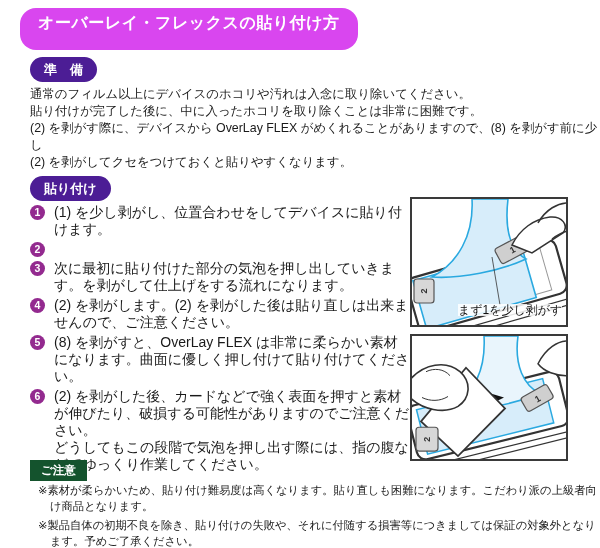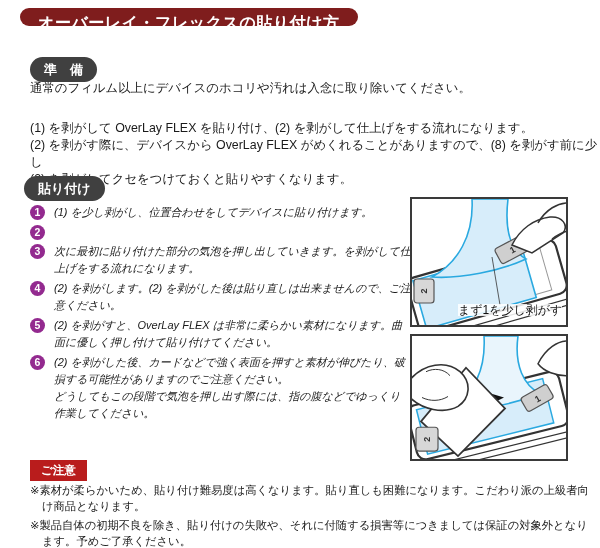--- a/index.html
+++ b/index.html
@@ -2,80 +2,80 @@
 <html><head>
 <meta charset="utf-8">
 <style>
   html,body{margin:0;padding:0;background:#fff;}
   .page{
     position:relative;width:600px;height:548px;background:#ffffff;
     font-family:"Liberation Sans","DejaVu Sans",sans-serif;color:#1a1a1a;overflow:hidden;
   }
   
   .title-pill{
-    position:absolute;left:20px;top:8px;height:18px;line-height:30px;
-    background:#7f1d1d;color:#fff;font-weight:bold;font-size:16px;
+    position:absolute;left:20px;top:8px;height:42px;line-height:30px;
+    background:#d946ef;color:#fff;font-weight:bold;font-size:16px;
     padding:0 18px;border-radius:16px;letter-spacing:.5px;white-space:nowrap;
   }
   
   .badge{
-    position:absolute;background:#404040;color:#fff;font-weight:bold;
+    position:absolute;background:#4c1d95;color:#fff;font-weight:bold;
     font-size:13px;line-height:13px;padding:6px 14px;border-radius:13px;white-space:nowrap;
   }
   #prep-badge{left:30px;top:57px;}
-  #app-badge{left:24px;top:176px;}
+  #app-badge{left:30px;top:176px;}
   .para{position:absolute;left:30px;font-size:12.4px;line-height:17px;}
-  #prep-p1{top:80px;}
+  #prep-p1{top:86px;}
   #prep-p2{top:120px;}
   
   .steps{position:absolute;left:30px;top:204px;width:381px;}
   .step{display:flex;gap:9px;margin-bottom:3px;}
   .step-num{
     flex:0 0 15px;width:15px;height:15px;border-radius:50%;
     background:#932a8f;color:#fff;font-size:10.5px;font-weight:bold;
     text-align:center;line-height:15px;margin-top:1px;
   }
-  .step-body{font-size:11px;line-height:17px;font-style:italic;}
+  .step-body{font-size:14px;line-height:17px;}
   .step-extra:empty{display:none;}
   
   .fig{
     position:absolute;left:410px;width:158px;border:2px solid #3a3a3a;
     background:#fff;box-sizing:border-box;overflow:hidden;
   }
   #fig1{top:197px;height:130px;}
   #fig2{top:334px;height:127px;}
   .fig svg{position:absolute;left:0;top:0;width:100%;height:100%;}
   .fig-caption{
     position:absolute;left:46px;top:105px;font-size:12px;line-height:12px;
     color:#111;background:rgba(255,255,255,.85);white-space:nowrap;
   }
   .tab-label{font-size:9px;font-weight:bold;fill:#333;font-family:"Liberation Sans",sans-serif;}
   
   .caution-badge{
-    position:absolute;left:30px;top:460px;background:#b91c1c;color:#fff;
+    position:absolute;left:30px;top:460px;background:#14532d;color:#fff;
     font-size:11.5px;font-weight:bold;padding:3px 11px;white-space:nowrap;
   }
   .notes{position:absolute;left:30px;top:483px;width:567px;font-size:11.3px;line-height:15.5px;}
-  .note{padding-left:12px;text-indent:-12px;margin-bottom:4px;}
+  .note{padding-left:12px;text-indent:-12px;margin-bottom:4px;margin-left:8px;}
 </style>
 </head>
 <body>
 
 <div class="page">
 
   <div class="title-pill">オーバーレイ・フレックスの貼り付け方</div>
 
   <div class="badge" id="prep-badge">準　備</div>
 
   <div class="para" id="prep-p1">
     <div>通常のフィルム以上にデバイスのホコリや汚れは入念に取り除いてください。</div>
+    <div>貼り付けが完了した後に、中に入ったホコリを取り除くことは非常に困難です。</div>
   </div>
 
   <div class="para" id="prep-p2">
-    <div>(1) を剥がして OverLay FLEX を貼り付け、(2) を剥がして仕上げをする流れになります。</div>
     <div>(2) を剥がす際に、デバイスから OverLay FLEX がめくれることがありますので、(8) を剥がす前に少し</div>
     <div>(2) を剥がしてクセをつけておくと貼りやすくなります。</div>
   </div>
 
   <div class="badge" id="app-badge">貼り付け</div>
 
   <div class="steps">
     <div class="step">
       <div class="step-num">1</div>
       <div class="step-body">
@@ -98,21 +98,21 @@
     <div class="step">
       <div class="step-num">4</div>
       <div class="step-body">
         <div>(2) を剥がします。(2) を剥がした後は貼り直しは出来ませんので、ご注意ください。</div>
 
       </div>
     </div>
     <div class="step">
       <div class="step-num">5</div>
       <div class="step-body">
-        <div>(2) を剥がすと、OverLay FLEX は非常に柔らかい素材になります。曲面に優しく押し付けて貼り付けてください。</div>
+        <div>(8) を剥がすと、OverLay FLEX は非常に柔らかい素材になります。曲面に優しく押し付けて貼り付けてください。</div>
 
       </div>
     </div>
     <div class="step">
       <div class="step-num">6</div>
       <div class="step-body">
         <div>(2) を剥がした後、カードなどで強く表面を押すと素材が伸びたり、破損する可能性がありますのでご注意ください。</div>
         <div class="step-extra">どうしてもこの段階で気泡を押し出す際には、指の腹などでゆっくり作業してください。</div>
       </div>
     </div>

